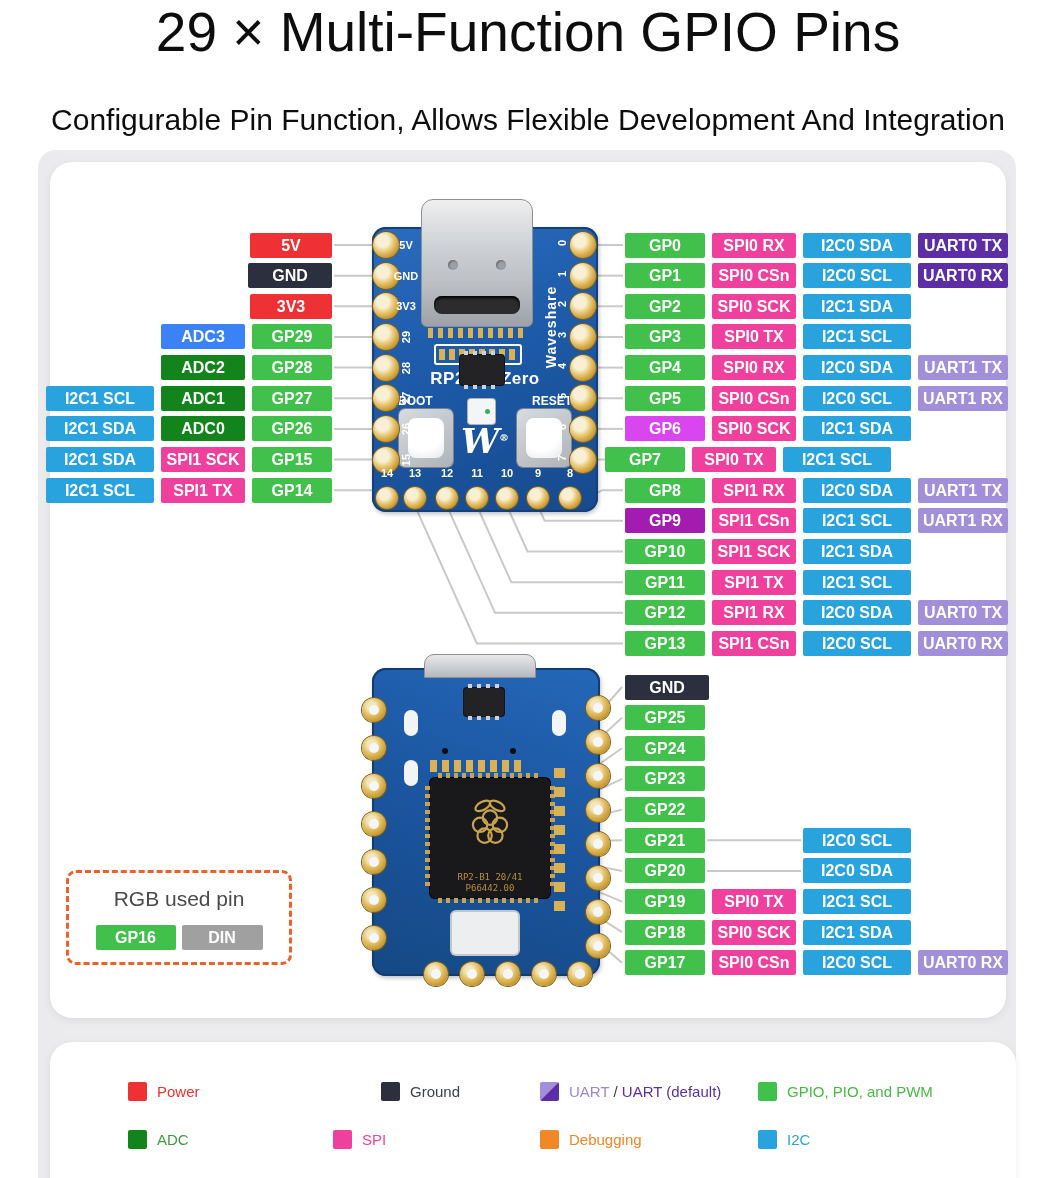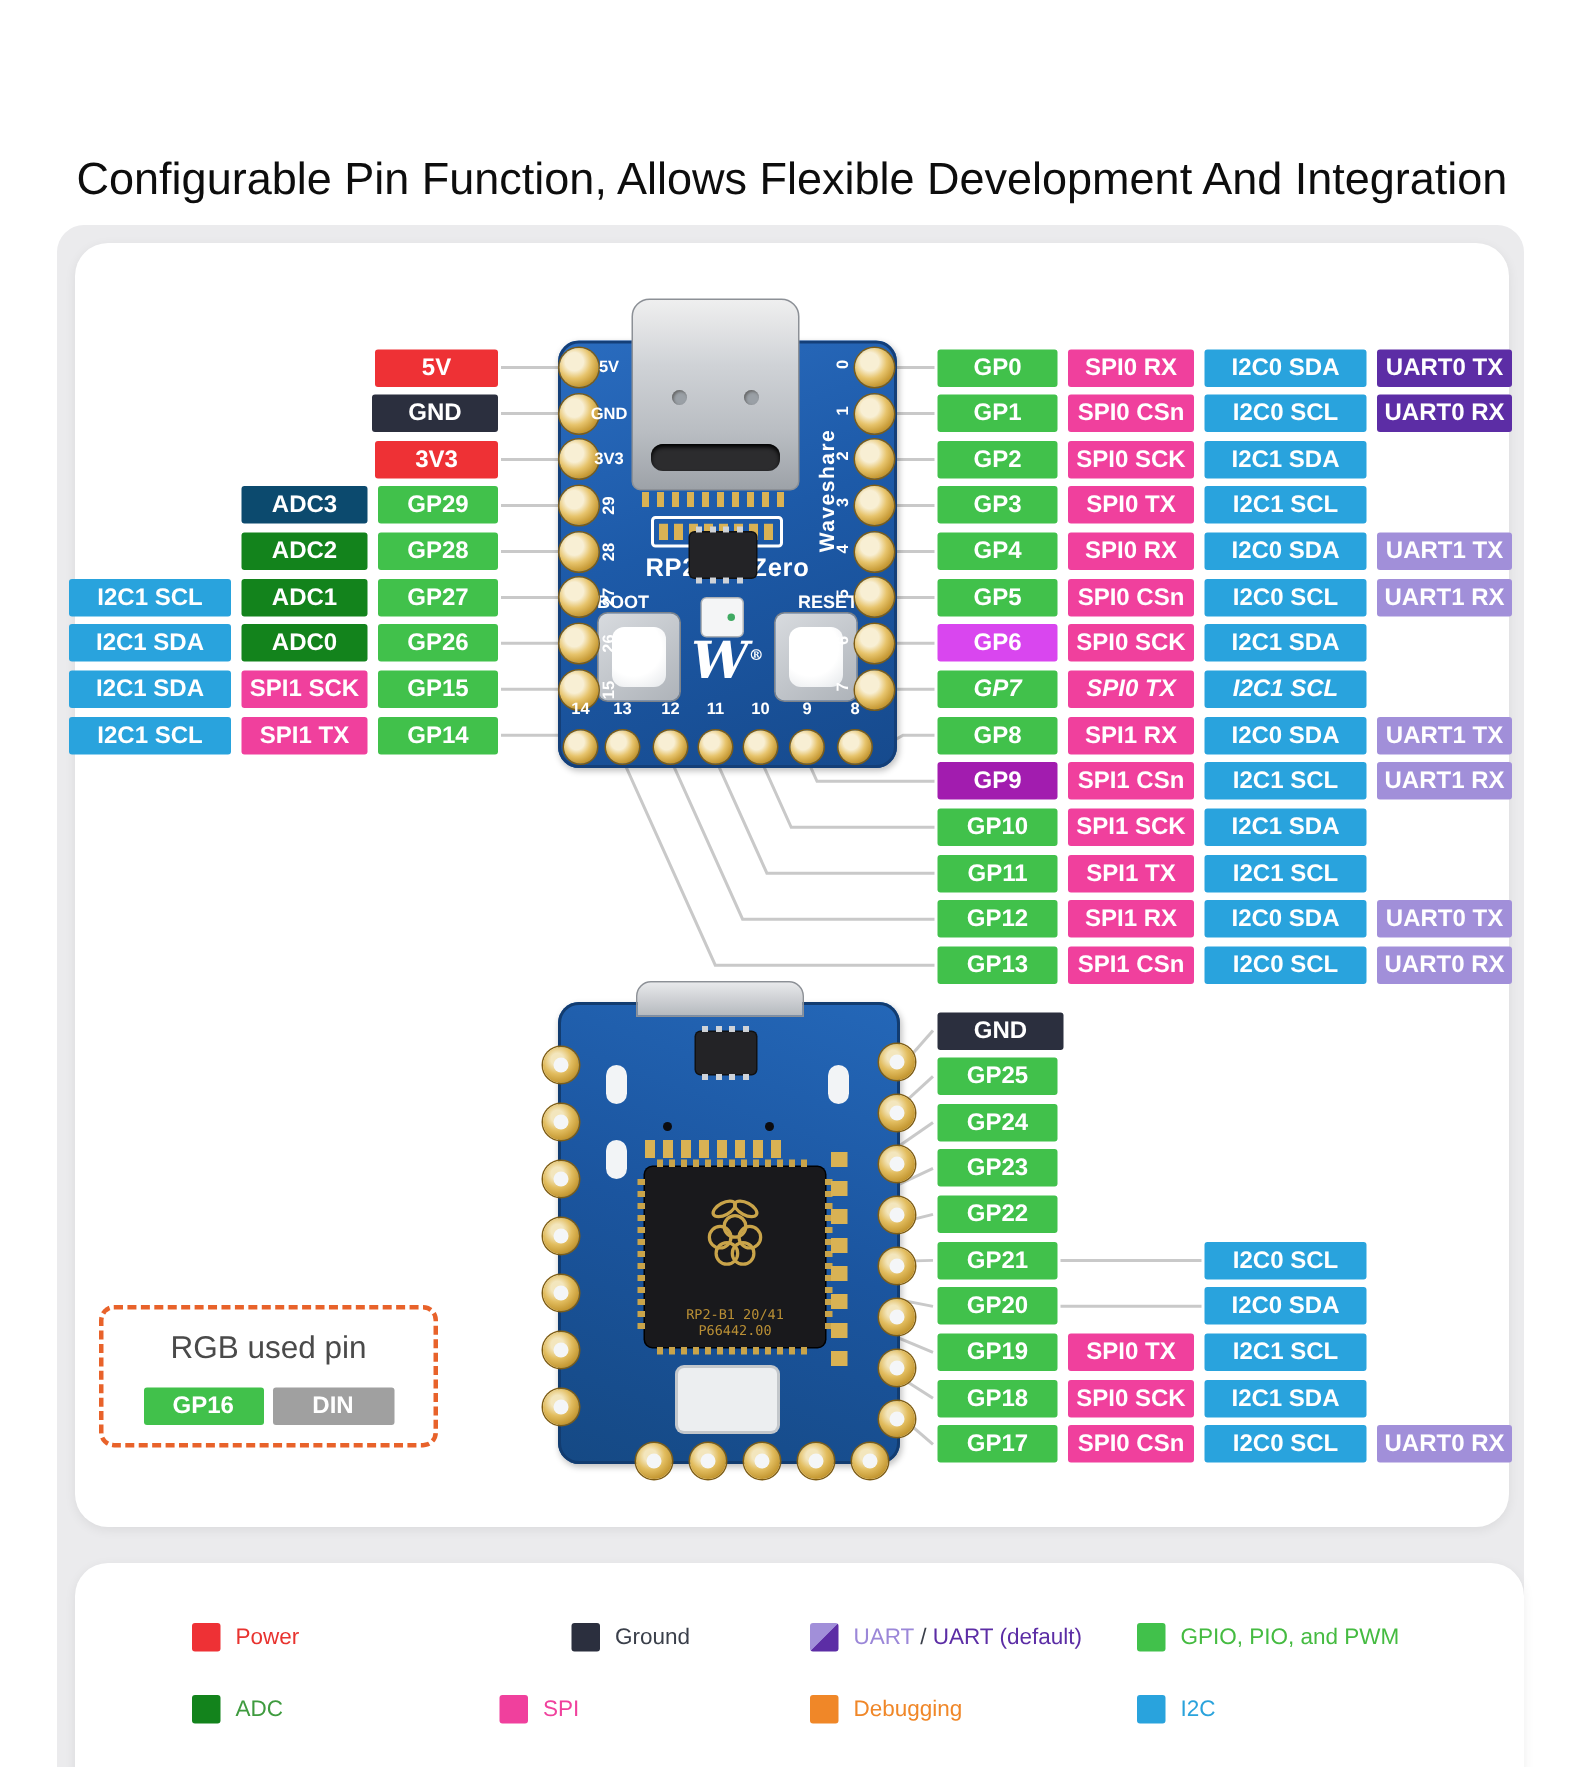--- a/index.html
+++ b/index.html
@@ -108,20 +108,21 @@
   .rgb-box .pins { position:absolute; top:52px; width:100%; display:flex; gap:6px; justify-content:center; }
 
   .legend-item { position:absolute; display:flex; align-items:center; gap:10px; z-index:6; }
   .swatch { width:19px; height:19px; border-radius:2px; flex:0 0 auto; }
   .legend-label { font-size:15px; white-space:nowrap; }
 </style>
 </head>
 <body>
 
 <div class="page">
+  <div class="title">29 × Multi-Function GPIO Pins</div>
   <div class="subtitle">Configurable Pin Function, Allows Flexible Development And Integration</div>
 
   <div class="panel"></div>
   <div class="card diagram"></div>
   <div class="card legend"></div>
 
   <svg class="lines" id="lineLayer">
       <g stroke="#c9c9c9" stroke-width="2">
         <line x1="334" y1="245" x2="386" y2="245"></line>
         <line x1="334" y1="275.65" x2="386" y2="275.65"></line>
@@ -294,21 +295,21 @@
       <div class="pin-row" style="top: 232.5px; right: 724px;">
         <span class="chip w-power" style="background: rgb(238, 49, 53);">5V</span>
       </div>
       <div class="pin-row" style="top: 263.15px; right: 724px;">
         <span class="chip w-ground" style="background: rgb(43, 47, 62);">GND</span>
       </div>
       <div class="pin-row" style="top: 293.8px; right: 724px;">
         <span class="chip w-power" style="background: rgb(238, 49, 53);">3V3</span>
       </div>
       <div class="pin-row" style="top: 324.45px; right: 724px;">
-        <span class="chip w-adc" style="background: #0c4a6e;">ADC3</span>
+        <span class="chip w-adc" style="background: #3b82f6;">ADC3</span>
         <span class="chip w-gpio" style="background: rgb(65, 193, 75);">GP29</span>
       </div>
       <div class="pin-row" style="top: 355.1px; right: 724px;">
         <span class="chip w-adc" style="background: rgb(19, 131, 28);">ADC2</span>
         <span class="chip w-gpio" style="background: rgb(65, 193, 75);">GP28</span>
       </div>
       <div class="pin-row" style="top: 385.75px; right: 724px;">
         <span class="chip w-i2c" style="background: rgb(41, 163, 221);">I2C1 SCL</span>
         <span class="chip w-adc" style="background: rgb(19, 131, 28);">ADC1</span>
         <span class="chip w-gpio" style="background: rgb(65, 193, 75);">GP27</span>
@@ -360,21 +361,21 @@
         <span class="chip w-gpio" style="background: rgb(65, 193, 75);">GP5</span>
         <span class="chip w-spi" style="background: rgb(240, 64, 157);">SPI0 CSn</span>
         <span class="chip w-i2c" style="background: rgb(41, 163, 221);">I2C0 SCL</span>
         <span class="chip w-uart" style="background: rgb(161, 143, 217);">UART1 RX</span>
       </div>
       <div class="pin-row" style="top: 416.4px; left: 625px;">
         <span class="chip w-gpio" style="background: #d946ef;">GP6</span>
         <span class="chip w-spi" style="background: rgb(240, 64, 157);">SPI0 SCK</span>
         <span class="chip w-i2c" style="background: rgb(41, 163, 221);">I2C1 SDA</span>
       </div>
-      <div class="pin-row" style="top: 447.05px; left: 625px; font-style: italic;">
+      <div class="pin-row" style="top: 447.05px; left: 605px;">
         <span class="chip w-gpio" style="background: rgb(65, 193, 75);">GP7</span>
         <span class="chip w-spi" style="background: rgb(240, 64, 157);">SPI0 TX</span>
         <span class="chip w-i2c" style="background: rgb(41, 163, 221);">I2C1 SCL</span>
       </div>
       <div class="pin-row" style="top: 477.7px; left: 625px;">
         <span class="chip w-gpio" style="background: rgb(65, 193, 75);">GP8</span>
         <span class="chip w-spi" style="background: rgb(240, 64, 157);">SPI1 RX</span>
         <span class="chip w-i2c" style="background: rgb(41, 163, 221);">I2C0 SDA</span>
         <span class="chip w-uart" style="background: rgb(161, 143, 217);">UART1 TX</span>
       </div>

